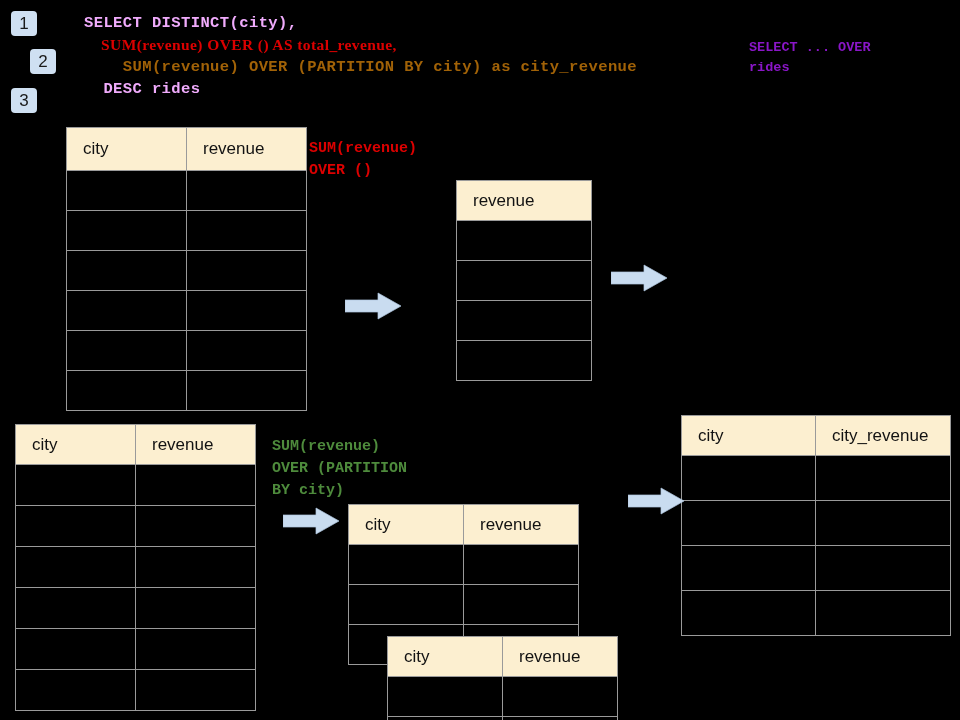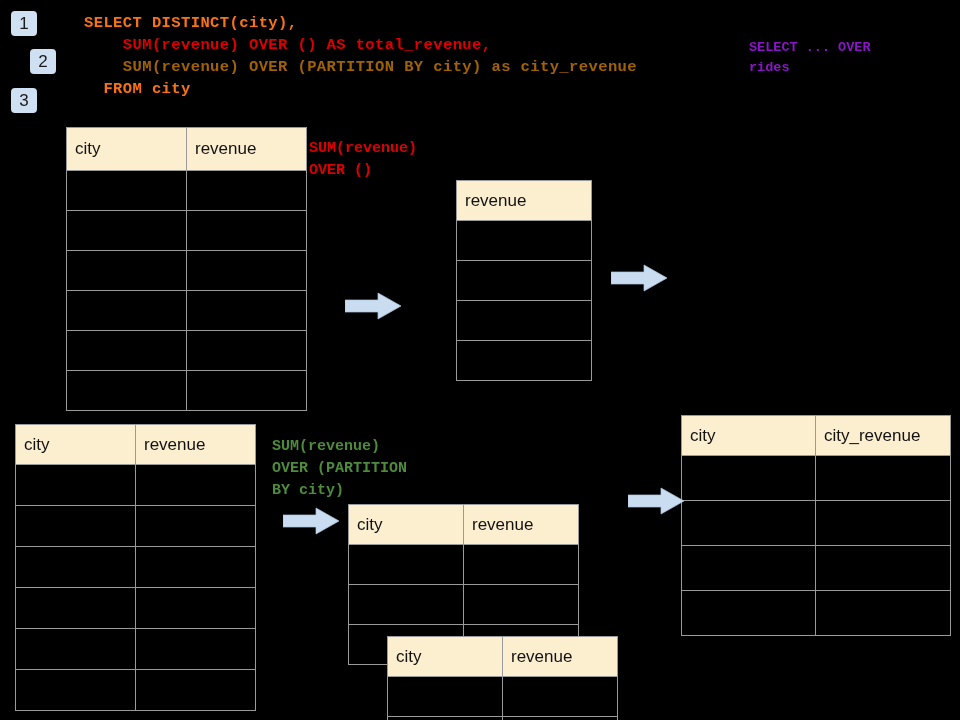--- a/index.html
+++ b/index.html
@@ -29,22 +29,22 @@
     left: 84px;
     top: 12px;
     font-family: "Liberation Mono", "DejaVu Sans Mono", monospace;
     font-size: 15.5px;
     line-height: 22px;
     letter-spacing: 0.4px;
     white-space: pre;
     font-weight: bold;
   }
   .sql-line { display: block; white-space: pre; }
-  .c-purple { color: #f97316; }
-  .c-red    { color: #DC0000; }
+  .c-purple { color: #f0abfc; }
+  .c-red    { color: #DC0000; font-family: Liberation Serif, serif; }
   .c-green  { color: #a16207; }
 
   
   .badge {
     position: absolute;
     background: #CFE0F2;
     color: #1A1A1A;
     border-radius: 4px;
     font-family: "Liberation Sans", sans-serif;
     font-size: 17px;
@@ -99,21 +99,21 @@
   .tbl td {
     border: 1px solid #9A9A9A;
     padding: 0;
     background: #000000;
   }
   .tbl td.hdr {
     background: #FCEFD0;
     color: #121212;
     font-family: "Liberation Sans", sans-serif;
     font-size: 17px;
-    padding: 0 8px;
+    padding: 0 16px;
     text-align: left;
     white-space: nowrap;
   }
 
   
   #tbl-rides-top        { left: 66px;  top: 127px; width: 240px; }
   #tbl-total-revenue    { left: 456px; top: 180px; width: 135px; }
   #tbl-rides-bottom     { left: 15px;  top: 424px; width: 240px; }
   #tbl-partition-back   { left: 348px; top: 504px; width: 230px; }
   #tbl-partition-front  { left: 387px; top: 636px; width: 230px; z-index: 5; }
@@ -128,21 +128,21 @@
   #arrow-1 { left: 345px; top: 291px; }
   #arrow-2 { left: 611px; top: 263px; }
   #arrow-3 { left: 283px; top: 506px; }
   #arrow-4 { left: 628px; top: 486px; }
 </style>
 </head>
 <body>
 
 <div id="canvas">
 
-  <div class="sql-block" id="sql-block"><span class="sql-line c-purple">SELECT DISTINCT(city),</span><span class="sql-line c-red">    SUM(revenue) OVER () AS total_revenue,</span><span class="sql-line c-green">    SUM(revenue) OVER (PARTITION BY city) as city_revenue</span><span class="sql-line c-purple">  FROM city</span></div>
+  <div class="sql-block" id="sql-block"><span class="sql-line c-purple">SELECT DISTINCT(city),</span><span class="sql-line c-red">    SUM(revenue) OVER () AS total_revenue,</span><span class="sql-line c-green">    SUM(revenue) OVER (PARTITION BY city) as city_revenue</span><span class="sql-line c-purple">  DESC rides</span></div>
 
   <div class="badge" id="badge-1">
     <span>1</span>
   </div>
   <div class="badge" id="badge-2">
     <span>2</span>
   </div>
   <div class="badge" id="badge-3">
     <span>3</span>
   </div>

